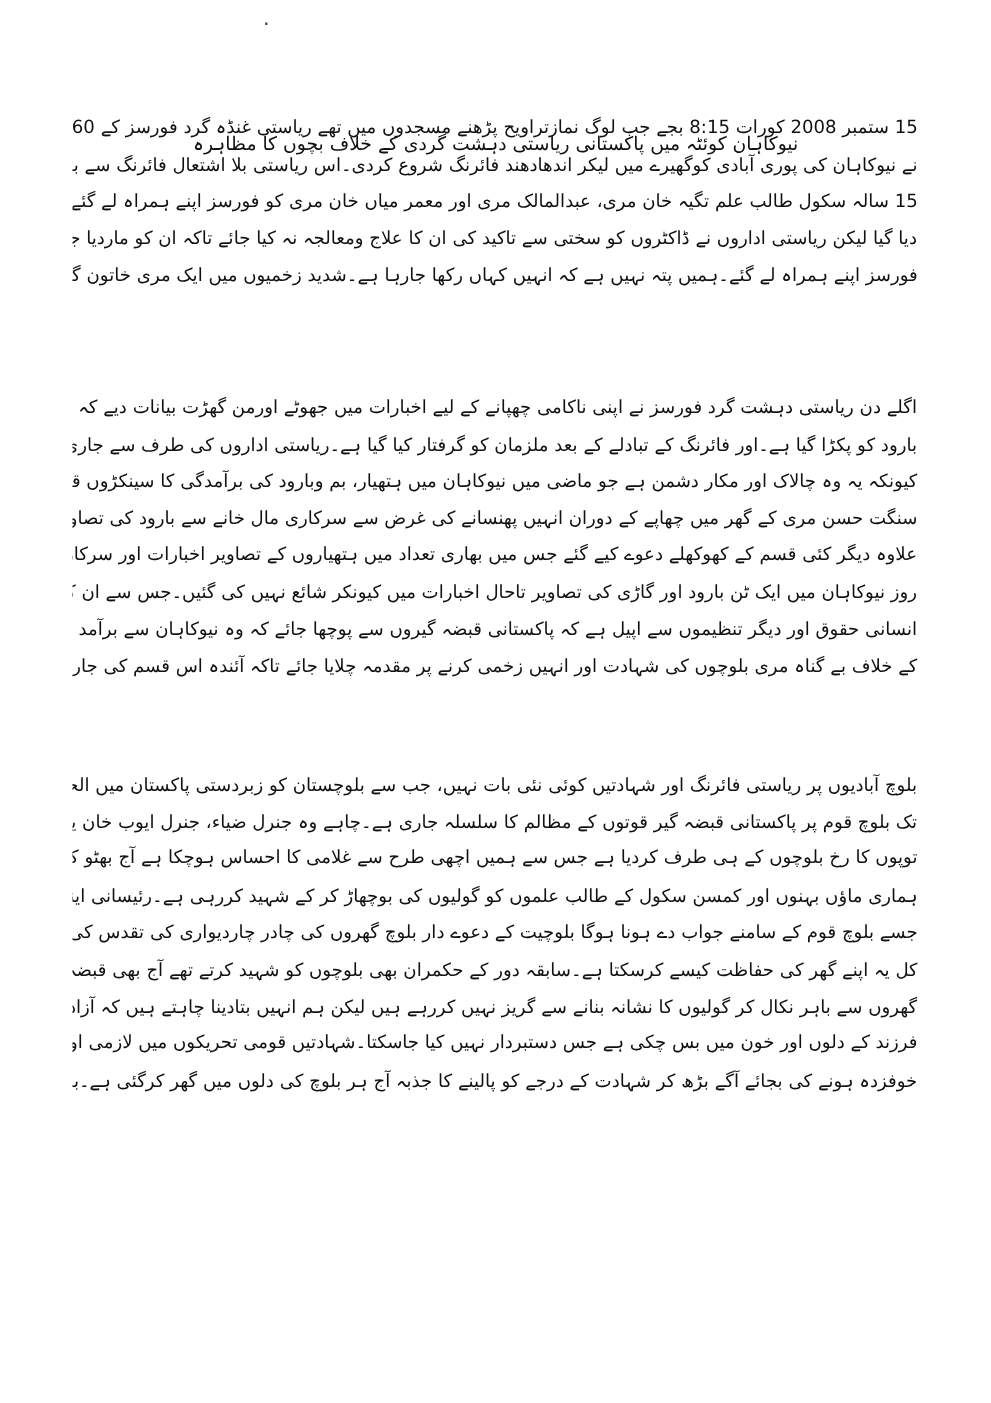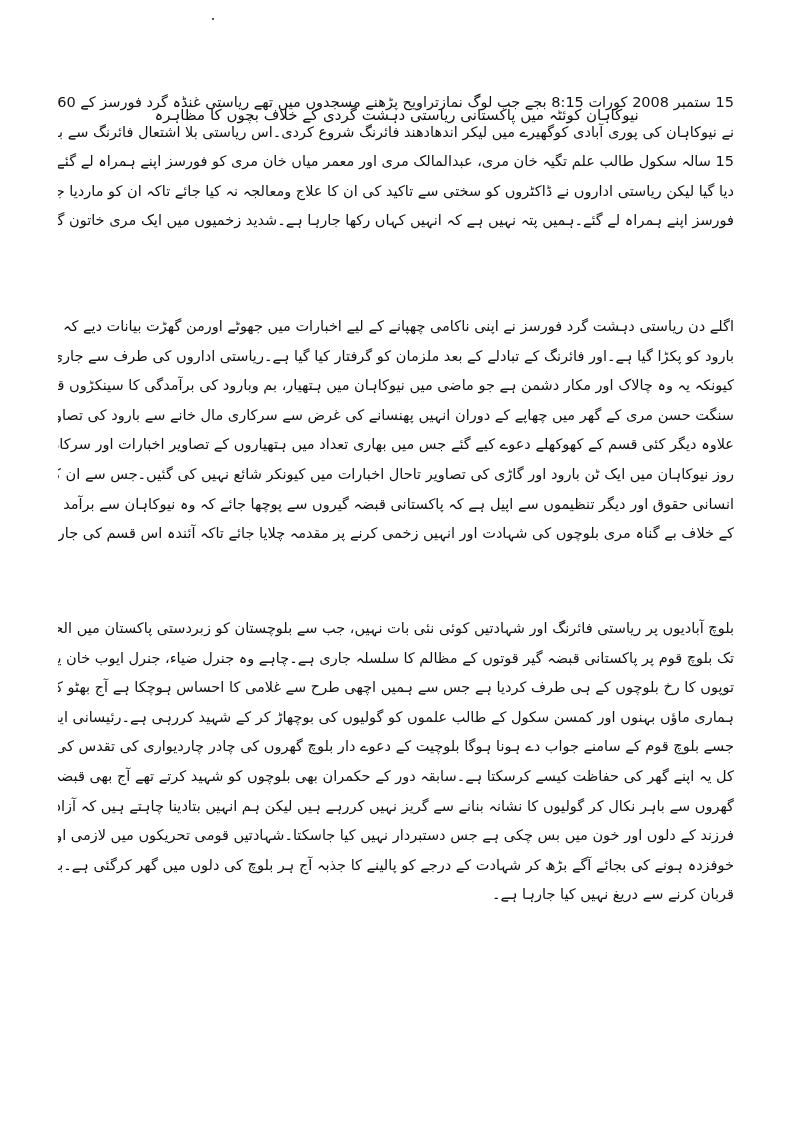--- a/index.html
+++ b/index.html
@@ -96,15 +96,14 @@
   <div class="para" id="p3">
     <span class="line">بلوچ آبادیوں پر ریاستی فائرنگ اور شہادتیں کوئی نئی بات نہیں، جب سے بلوچستان کو زبردستی پاکستان میں الحاق کے ذریعے شامل کیا گیا اس دن سے آج</span>
     <span class="line">تک بلوچ قوم پر پاکستانی قبضہ گیر قوتوں کے مظالم کا سلسلہ جاری ہے۔چاہے وہ جنرل ضیاء، جنرل ایوب خان یا بھٹو کا دور ہو ہر غاصب حکمرانوں نے اپنے</span>
     <span class="line">توپوں کا رخ بلوچوں کے ہی طرف کردیا ہے جس سے ہمیں اچھی طرح سے غلامی کا احساس ہوچکا ہے آج بھٹو کا بقایاجات نواب اسلم رئیسانی کی بھیس میں</span>
     <span class="line">ہماری ماؤں بہنوں اور کمسن سکول کے طالب علموں کو گولیوں کی بوچھاڑ کر کے شہید کررہی ہے۔رئیسانی اینڈ کمپنی سابق ڈکٹیٹروں سے بھی ایک قدم آگے ہیں</span>
     <span class="line">جسے بلوچ قوم کے سامنے جواب دے ہونا ہوگا بلوچیت کے دعوے دار بلوچ گھروں کی چادر چاردیواری کی تقدس کی پامالی پر آنکھیں جھکائے ہوئے ہیں تو</span>
     <span class="line">کل یہ اپنے گھر کی حفاظت کیسے کرسکتا ہے۔سابقہ دور کے حکمران بھی بلوچوں کو شہید کرتے تھے آج بھی قبضہ گیر حکمران گھروں میں گھس کر بلوچ خواتین کو</span>
     <span class="line">گھروں سے باہر نکال کر گولیوں کا نشانہ بنانے سے گریز نہیں کررہے ہیں لیکن ہم انہیں بتادینا چاہتے ہیں کہ آزادی کا جذبہ ایک ایسا جذبہ ہے جو آج ہر بلوچ</span>
     <span class="line">فرزند کے دلوں اور خون میں بس چکی ہے جس دستبردار نہیں کیا جاسکتا۔شہادتیں قومی تحریکوں میں لازمی اور پہلی شرط ہوا کرتی ہیں اس قسم کی قربانیوں سے</span>
     <span class="line">خوفزدہ ہونے کی بجائے آگے بڑھ کر شہادت کے درجے کو پالینے کا جذبہ آج ہر بلوچ کی دلوں میں گھر کرگئی ہے۔بلوچستان کی آزادی کی خاطر ننگ وناموس</span>
-    <span class="line last">قربان کرنے سے دریغ نہیں کیا جارہا ہے۔</span>
   </div>
 </div>
 
 </body></html>

